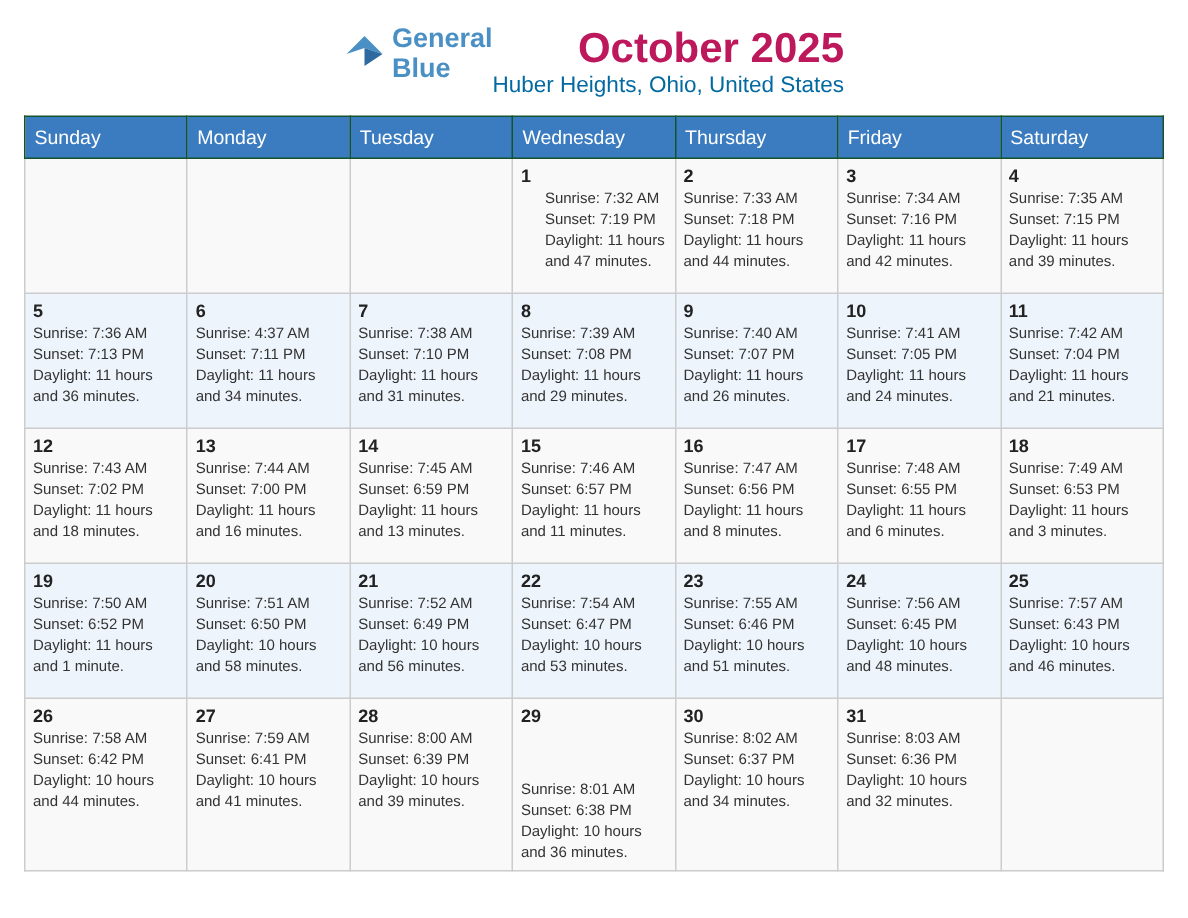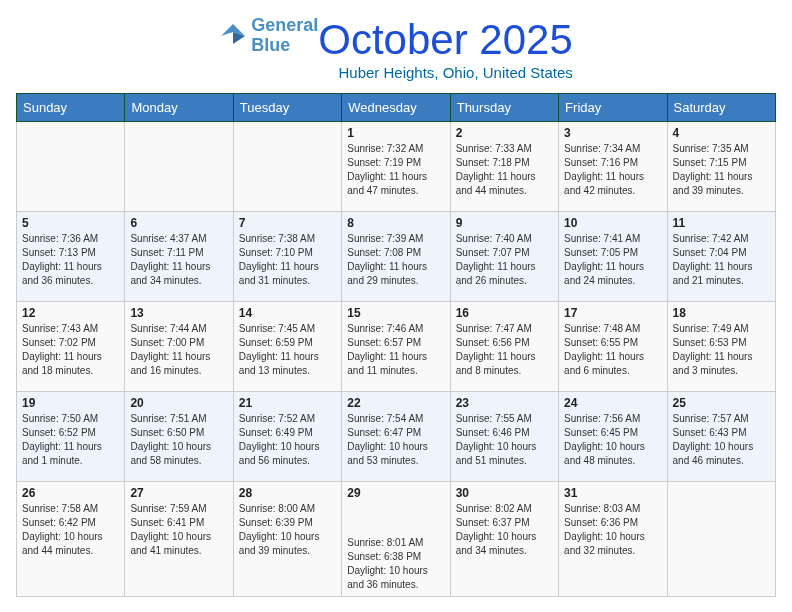--- a/index.html
+++ b/index.html
@@ -31,23 +31,23 @@
       color: #4a90c4;
     }
     .logo-bird {
       width: 28px;
       height: 28px;
     }
     .title-block {
       text-align: right;
     }
     .month-title {
-      font-size: 42px;
-      font-weight: normal;
-      color: #1d4ed8;
+      font-size: 28px;
+      font-weight: bold;
+      color: #be185d;
     }
     .location {
       font-size: 15px;
       color: #0369a1;
     }
     table {
       width: 100%;
       border-collapse: collapse;
       font-size: 11px;
     }
@@ -123,21 +123,21 @@
         <th>Saturday</th>
       </tr>
   </thead>
   <tbody id="calendar-body">
   <tr>
         <td class="empty-cell"></td>
         <td class="empty-cell"></td>
         <td class="empty-cell"></td>
         <td>
           <div class="day-num">1</div>
-          <div class="day-info" style="white-space: pre-line;">Sunrise: 7:32 AM
+          <div class="day-info" style="white-space: pre-line; margin-left: 16px;">Sunrise: 7:32 AM
 Sunset: 7:19 PM
 Daylight: 11 hours and 47 minutes.</div>
         </td>
         <td>
           <div class="day-num">2</div>
           <div class="day-info" style="white-space: pre-line;">Sunrise: 7:33 AM
 Sunset: 7:18 PM
 Daylight: 11 hours and 44 minutes.</div>
         </td>
         <td>

